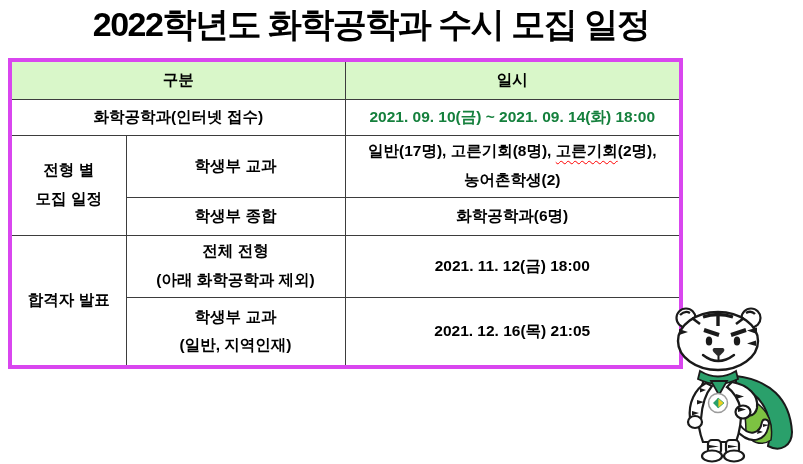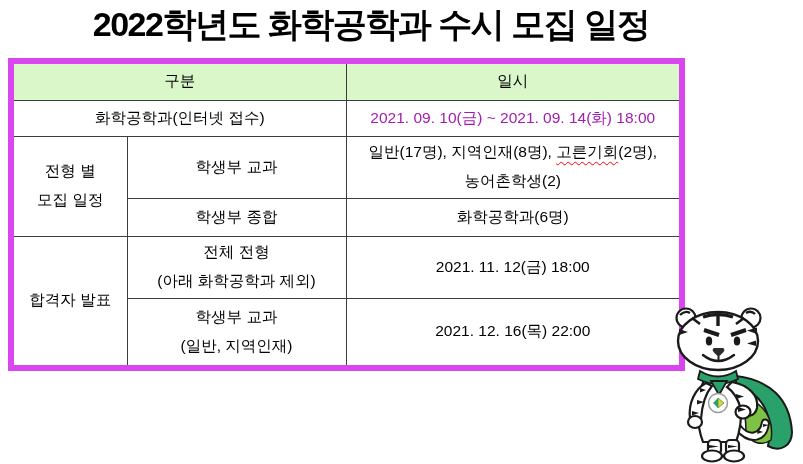--- a/index.html
+++ b/index.html
@@ -13,36 +13,36 @@
   .page-title{
     position:absolute;top:2px;left:0;width:742px;
     text-align:center;font-size:34px;font-weight:bold;color:#000;
     letter-spacing:-1.5px;white-space:nowrap;
   }
 
   table.schedule{
     position:absolute;left:8px;top:58px;
     border-collapse:collapse;table-layout:fixed;
     width:671px;
-    border:6px solid #d946ef;
-    font-weight:normal;color:#000;
+    border:4px solid #d946ef;
+    font-weight:bold;color:#000;
   }
   table.schedule td{
     border:1.5px solid #3d3d3d;
     text-align:center;vertical-align:middle;
     font-size:15.5px;padding:0 4px;
     line-height:1.85;
   }
   td.hdr{
     background:#d9f7c9;
     border-bottom:2.5px solid #595959;
     font-size:16px;
   }
   td.section-top{border-top:2.5px solid #595959;}
-  .red-strong{color:#a21caf;font-size:16px;}
+  .red-strong{color:#15803d;font-size:16px;}
   .multiline{white-space:pre-line;}
   .wavy{
     text-decoration:underline;
     text-decoration-style:wavy;
     text-decoration-color:#ff0000;
     text-decoration-thickness:1px;
     text-underline-offset:4px;
   }
   .mascot{
     position:absolute;left:666px;top:296px;width:137px;height:168px;
@@ -67,36 +67,36 @@
       <td class="hdr">일시</td>
     </tr>
     <tr style="height:36px">
       <td colspan="2">화학공학과(인터넷 접수)</td>
       <td class="red-strong">2021. 09. 10(금) ~ 2021. 09. 14(화) 18:00</td>
     </tr>
     <tr style="height:62px">
       <td rowspan="2" class="multiline">전형 별
 모집 일정</td>
       <td>학생부 교과</td>
-      <td><span>일반(17명), 지역인재(8명), </span><span class="wavy">고른기회</span><span>(2명),</span><br><span>농어촌학생(2)</span></td>
+      <td><span>일반(17명), 고른기회(8명), </span><span class="wavy">고른기회</span><span>(2명),</span><br><span>농어촌학생(2)</span></td>
     </tr>
     <tr style="height:38px">
       <td>학생부 종합</td>
       <td>화학공학과(6명)</td>
     </tr>
     <tr style="height:62px">
       <td rowspan="2" class="section-top">합격자 발표</td>
       <td class="multiline section-top">전체 전형
 (아래 화학공학과 제외)</td>
       <td class="section-top">2021. 11. 12(금) 18:00</td>
     </tr>
     <tr style="height:70px">
       <td class="multiline">학생부 교과
 (일반, 지역인재)</td>
-      <td>2021. 12. 16(목) 22:00</td>
+      <td>2021. 12. 16(목) 21:05</td>
     </tr>
   </tbody>
     </table>
 
   <svg class="mascot" viewBox="0 0 137 168" aria-hidden="true">
 
     <g>
       <path d="M70,80 C103,84 124,102 126,136 C126,149 115,157 102,150 C109,120 96,97 70,89 Z" fill="#2aa06b" stroke="#1a1a1a" stroke-width="2"></path>
       <path d="M76,100 C100,108 108,124 105,144 C95,151 84,146 80,137 C80,123 78,110 76,100 Z" fill="#7dc242" stroke="#1a1a1a" stroke-width="1.5"></path>
     </g>

